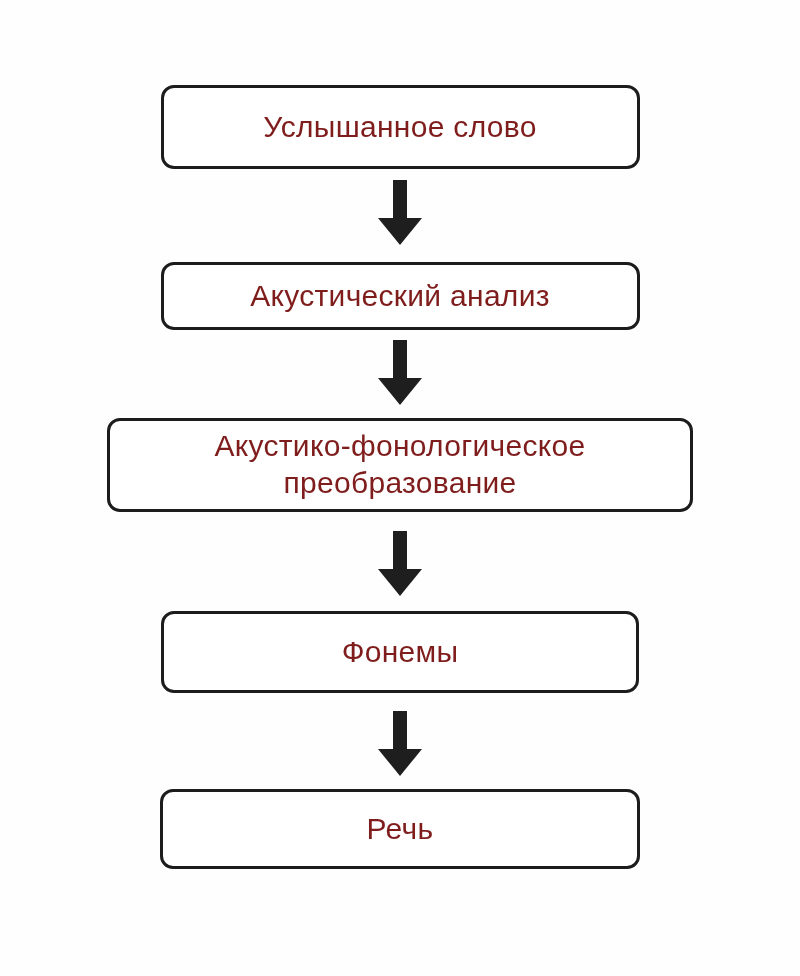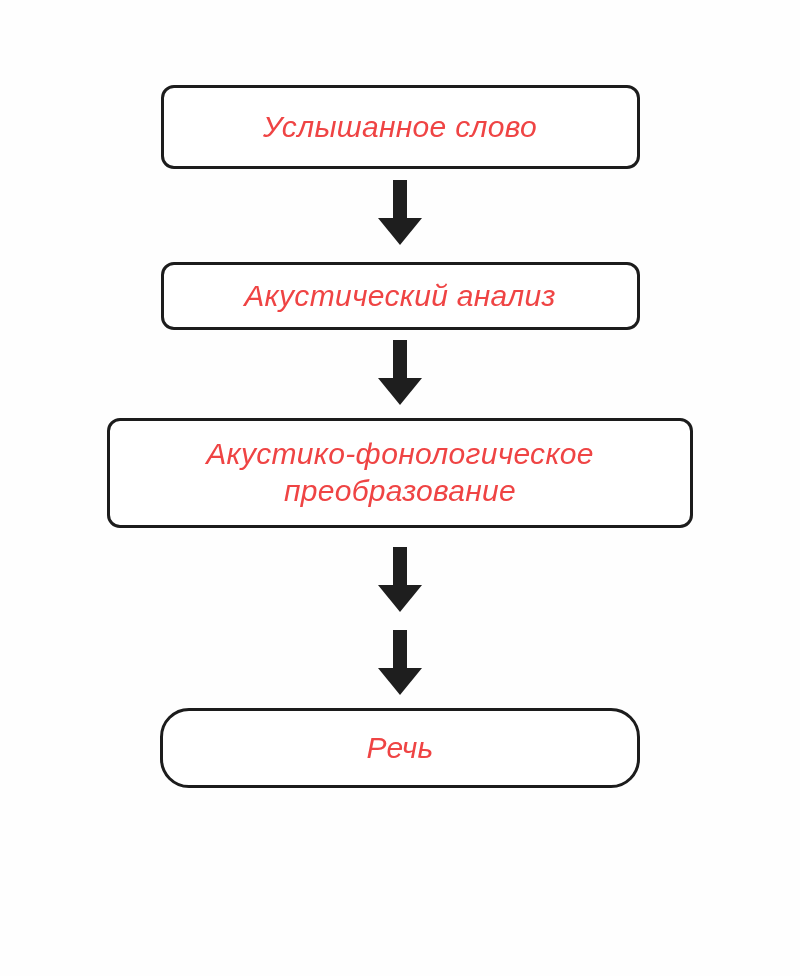--- a/index.html
+++ b/index.html
@@ -23,31 +23,30 @@
     align-items: center;
   }
   .node {
     display: flex;
     align-items: center;
     justify-content: center;
     text-align: center;
     background: #ffffff;
     border: 3px solid #1c1c1c;
     border-radius: 13px;
-    color: #ef4444;
+    color: #7f1d1d;
     font-size: 30px;
     line-height: 1.22;
     letter-spacing: 0.3px;
-    font-style: italic;
   }
   .node-1 { width: 479px; height: 84px; margin-top: 85px; }
   .node-2 { width: 479px; height: 68px; margin-top: 17px; }
-  .node-3 { width: 586px; height: 110px; margin-top: 13px; padding: 0 38px; }
+  .node-3 { width: 586px; height: 94px; margin-top: 13px; padding: 0 38px; }
   .node-4 { width: 478px; height: 82px; margin-top: 15px; }
-  .node-5 { width: 480px; height: 80px; margin-top: 13px; border-radius: 29px; }
+  .node-5 { width: 480px; height: 80px; margin-top: 13px; }
   .arrow {
     display: flex;
     flex-direction: column;
     align-items: center;
     width: 44px;
   }
   .arrow .stem {
     width: 14px;
     height: 38px;
     background: #1e1e1e;
@@ -84,20 +83,21 @@
       <div class="head"></div>
     </div>
 
     <div class="node node-3">Акустико-фонологическое преобразование</div>
 
     <div class="arrow arrow-3">
       <div class="stem"></div>
       <div class="head"></div>
     </div>
 
+    <div class="node node-4">Фонемы</div>
 
     <div class="arrow arrow-4">
       <div class="stem"></div>
       <div class="head"></div>
     </div>
 
     <div class="node node-5">Речь</div>
 
   </div>
 </div>

